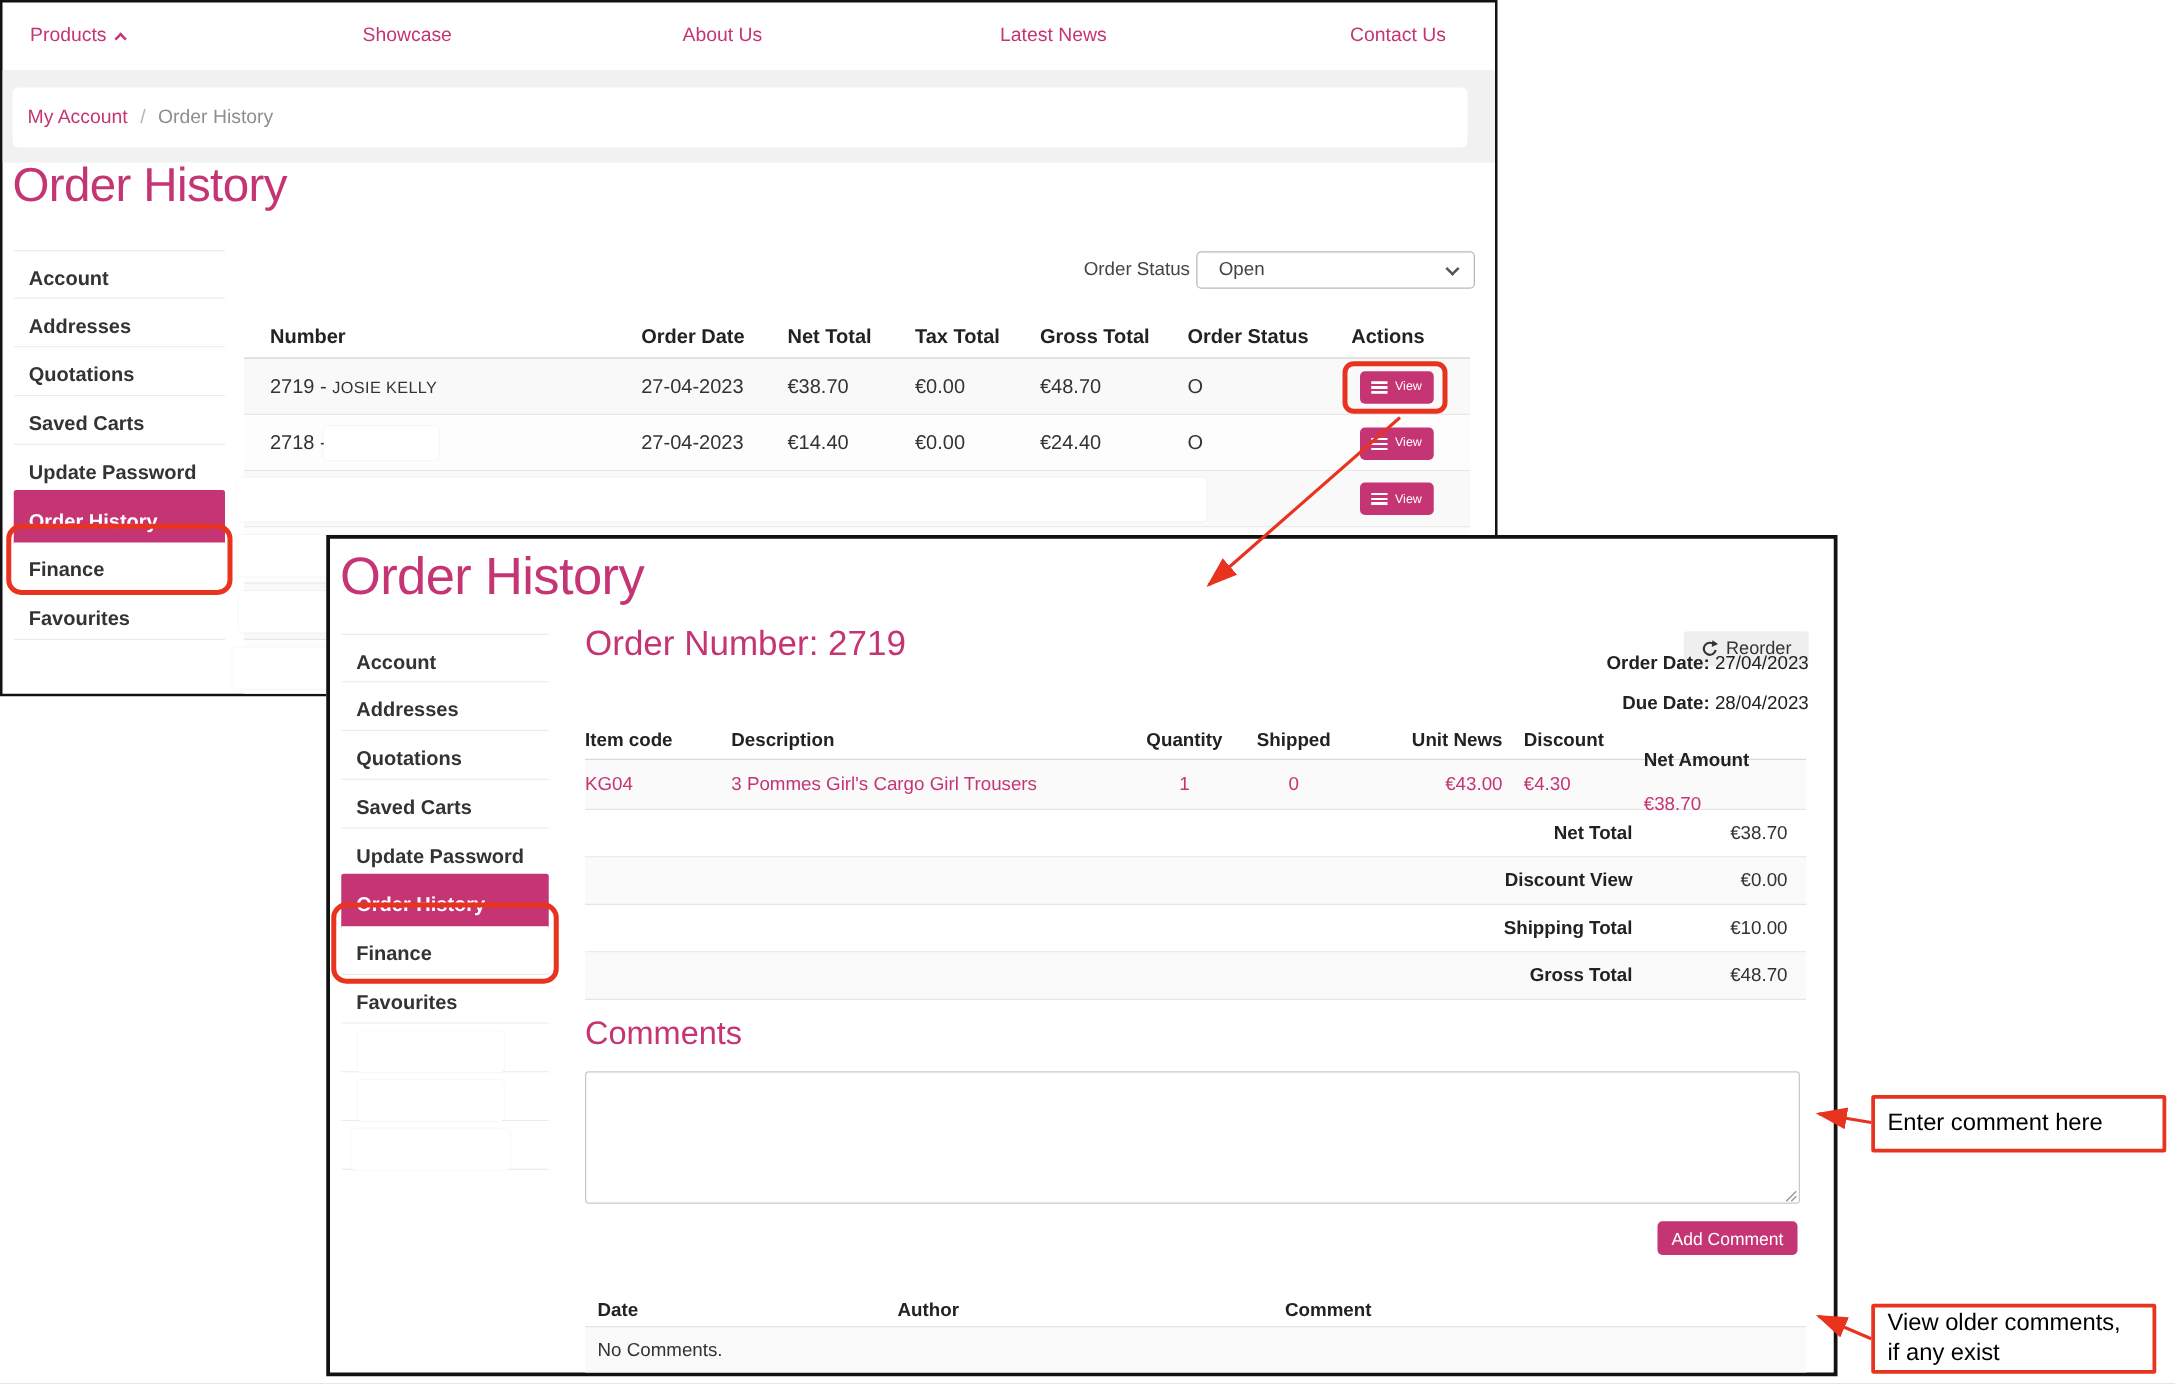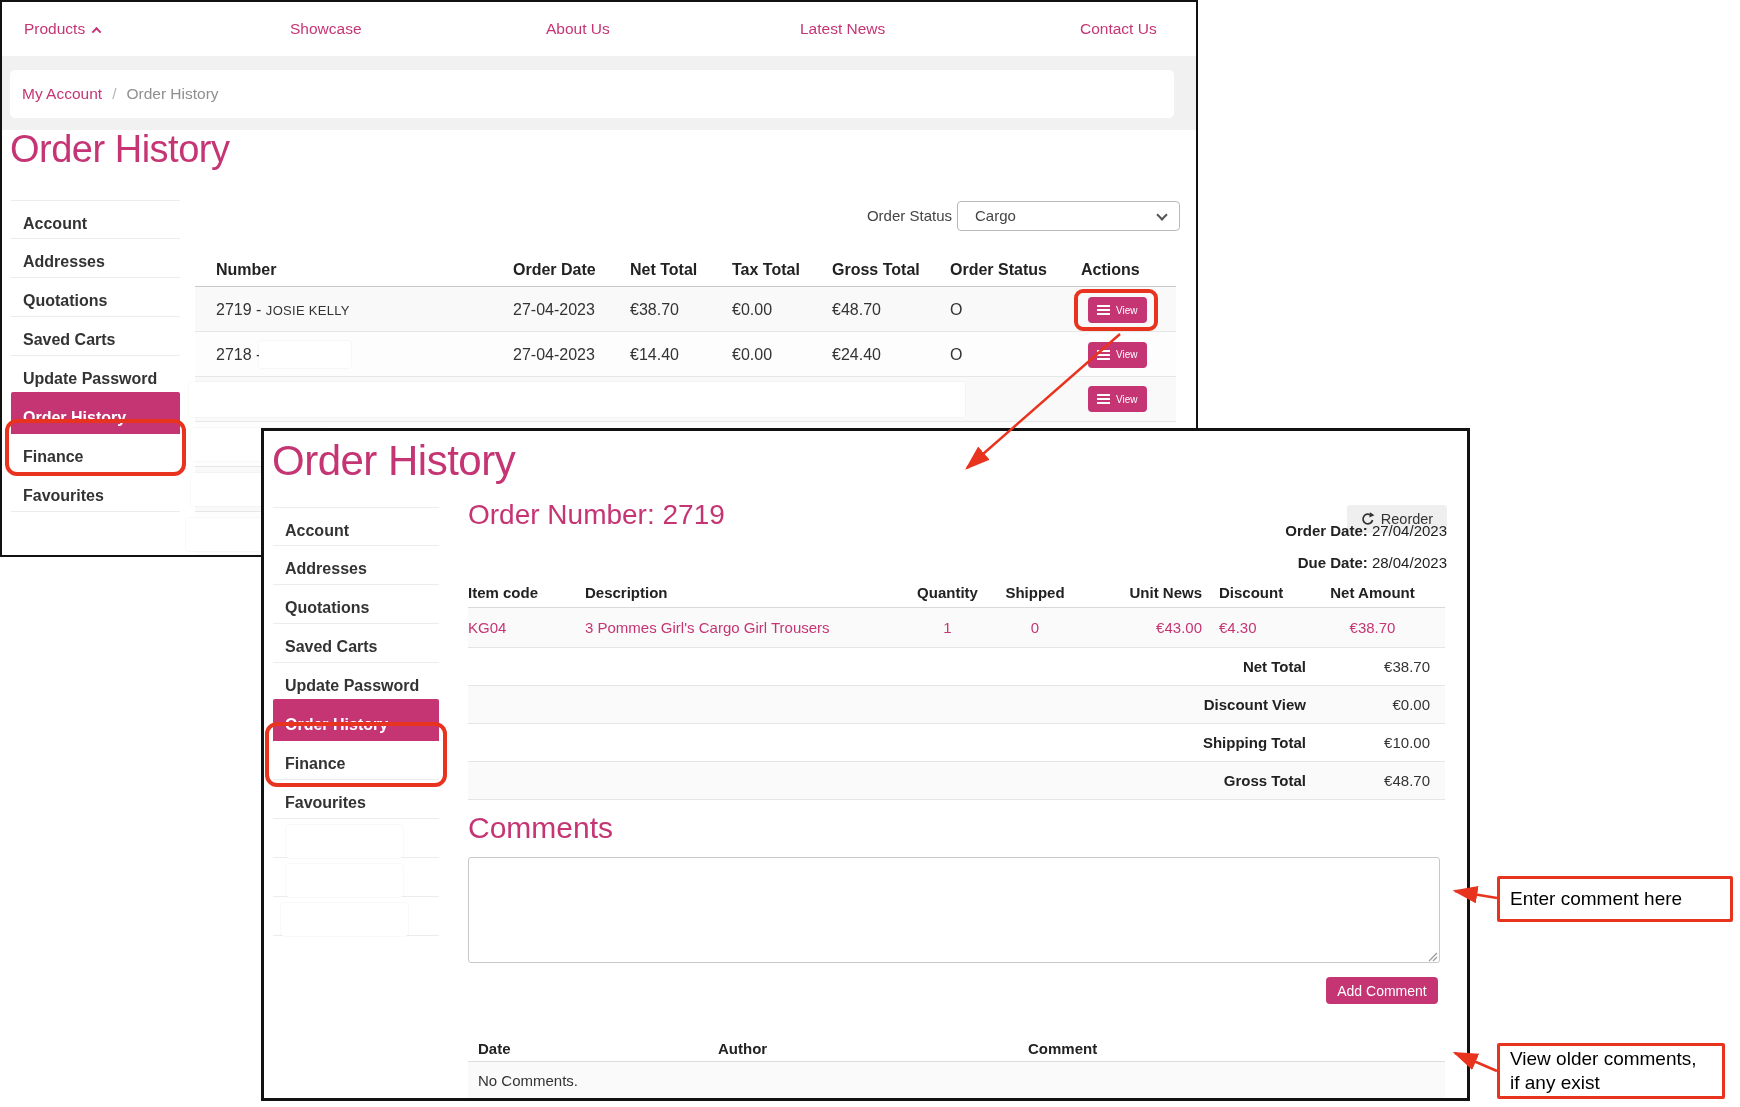--- a/index.html
+++ b/index.html
@@ -49,27 +49,27 @@
   .sb2 { left:9px; top:76px; width:166px; }
   .ov-head { position:absolute; left:204px; top:68px; font-size:28px; color:var(--accent); }
   .reorder-btn { position:absolute; left:1083px; top:74px; width:100px; height:28px; background:#efefef; border:none; border-radius:3px; font-size:14.5px; color:#333; display:flex; align-items:center; justify-content:center; gap:6px; cursor:pointer; font-family:inherit; }
   .dateline { position:absolute; left:700px; width:483px; text-align:right; font-size:15px; color:#222; }
   .dateline b { font-weight:bold; }
 
   .itable { position:absolute; left:204px; top:146px; width:977px; font-size:15px; }
   .igrid { display:grid; grid-template-columns:117px 320px 85px 90px 125px 110px 130px; }
   .ihead { height:31px; line-height:31px; font-weight:bold; color:#222; border-bottom:1px solid #d9d9d9; }
   .irow { height:40px; line-height:40px; color:var(--accent); background:#fafafa; border-bottom:1px solid #e5e5e5; }
-  .c-r { text-align:center; } .c-pr { text-align:right; padding-right:3px; } .c-pl { padding-left:14px; } .c-net { text-align:center; padding-right:15px; }
+  .c-r { text-align:center; } .c-pr { text-align:right; padding-right:3px; } .c-pl { padding-left:14px; } .c-net { text-align:left; padding-right:15px;margin-top:16px; }
   .trow { display:grid; grid-template-columns:847px 130px; height:38px; line-height:38px; border-bottom:1px solid #e5e5e5; }
   .trow .tlabel { font-weight:bold; text-align:right; padding-right:9px; color:#222; }
   .trow .tval { text-align:right; padding-right:15px; color:#333; }
   .t-alt { background:#fafafa; }
 
-  .cm-head { position:absolute; left:204px; top:380px; font-size:30px; color:var(--accent); }
+  .cm-head { position:absolute; left:204px; top:380px; font-size:26px; color:var(--accent); }
   .cm-input { position:absolute; left:204px; top:426px; width:972px; height:106px; border:1px solid #c9c9c9; border-radius:3px; resize:none; font-family:inherit; font-size:15px; padding:8px; outline:none; background:#fff; }
   .rz { position:absolute; left:1163px; top:520px; pointer-events:none; }
   .add-btn { position:absolute; left:1062px; top:546px; width:112px; height:27px; background:var(--accent); color:#fff; border:none; border-radius:4px; font-size:14px; cursor:pointer; font-family:inherit; }
   .cm-table { position:absolute; left:204px; top:604px; width:977px; font-size:15px; }
   .cgrid { display:grid; grid-template-columns:240px 310px 427px; }
   .chead { height:27px; line-height:27px; font-weight:bold; color:#222; border-bottom:1px solid #ddd; }
   .chead > div { padding-left:10px; }
   .cempty { height:37px; line-height:37px; background:#fafafa; padding-left:10px; color:#333; }
 
   
@@ -103,21 +103,21 @@
       <div class="sb-item"><span class="lbl">Saved Carts</span></div>
       <div class="sb-item"><span class="lbl">Update Password</span></div>
       <div class="sb-item active"><span class="fill"></span><span class="lbl">Order History</span></div>
       <div class="sb-item"><span class="lbl">Finance</span></div>
       <div class="sb-item"><span class="lbl">Favourites</span></div>
     </div>
     <div class="ring" style="left:3px; top:417px; width:181px; height:57px;"></div>
 
     <div class="filter-label">Order Status</div>
     <div class="select">
-      <span>Cargo</span>
+      <span>Open</span>
       <span class="chev-down"></span>
     </div>
 
     <div class="otable">
       <div class="ogrid ohead">
         <div>Number</div>
         <div>Order Date</div>
         <div>Net Total</div>
         <div>Tax Total</div>
         <div>Gross Total</div>

